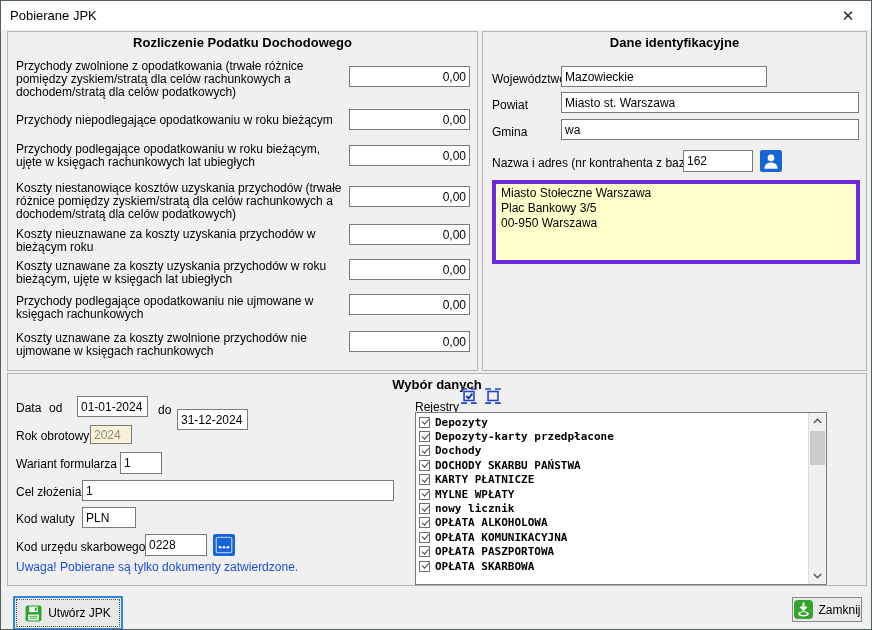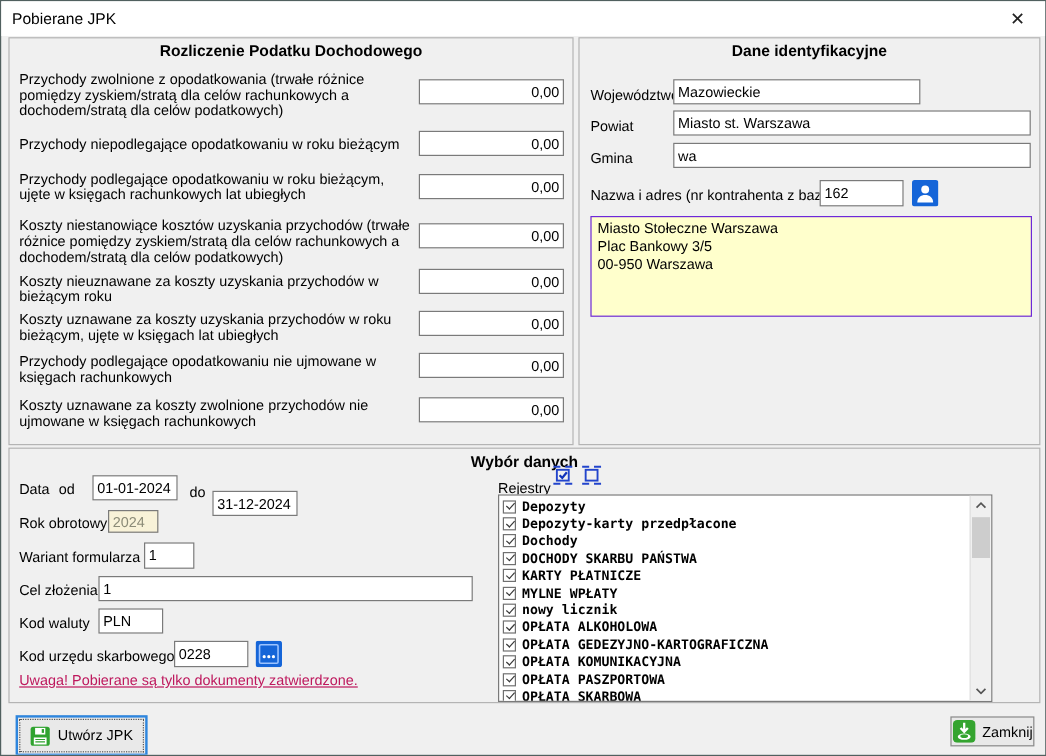--- a/index.html
+++ b/index.html
@@ -12,25 +12,25 @@
   .panel{position:absolute;background:#f0f0f0;border:1px solid #b4b4b4;box-sizing:border-box;}
   .panel-title{position:absolute;top:3px;left:0;right:0;text-align:center;font-weight:bold;font-size:13px;}
   #tax-panel{left:6px;top:30px;width:471px;height:340px;}
   #identity-panel{left:481px;top:30px;width:385px;height:340px;}
   #selection-panel{left:6px;top:372px;width:860px;height:213px;}
   .tax-label{position:absolute;left:8px;width:332px;font-size:12px;line-height:13px;}
   .tb{position:absolute;border:1px solid #7a7a7a;background:#fff;font-family:"Liberation Sans",sans-serif;font-size:12px;
     padding:0 3px;height:21px;box-sizing:border-box;outline:none;}
   .num{left:341px;width:121px;text-align:right;}
   .flabel{position:absolute;font-size:12px;white-space:nowrap;}
-  .memo{position:absolute;left:9px;top:148px;width:368px;height:84px;box-sizing:border-box;border:1px solid #6d28d9;
+  .memo{position:absolute;left:9px;top:148px;width:368px;height:84px;box-sizing:border-box;border:4px solid #6d28d9;
     background:#ffffcc;padding:2px 5px;font-size:12px;line-height:15px;white-space:pre-line;}
   .icon-btn{position:absolute;width:22px;height:22px;padding:0;border:none;background:transparent;cursor:pointer;}
   .readonly-tb{background:#f8f2d8;color:#8b8b78;}
-  .warning{position:absolute;left:8px;top:186px;color:#be185d;font-size:12px;text-decoration:underline;}
+  .warning{position:absolute;left:8px;top:186px;color:#1d4ed8;font-size:12px;}
   .reg-icons{position:absolute;left:452px;top:13px;display:flex;gap:6px;}
   .listbox{position:absolute;left:407px;top:38px;width:412px;height:173px;box-sizing:border-box;background:#fff;
     border:1px solid #7a7a7a;overflow:hidden;padding:2px 0 0 0;}
   .reg-row{display:flex;align-items:center;height:14.4px;padding-left:3px;gap:5px;}
   .reg-label{font-family:"DejaVu Sans Mono",monospace;font-weight:bold;font-size:11px;white-space:nowrap;}
   .cb{display:inline-block;width:11px;height:11px;box-sizing:border-box;border:1px solid #707070;background:#fff;position:relative;flex:0 0 auto;}
   .cb.checked::after{content:"";position:absolute;left:1.5px;top:1.5px;width:5.5px;height:3px;
     border-left:1.6px solid #3a3a3a;border-bottom:1.6px solid #3a3a3a;transform:rotate(-48deg);}
   .scrollbar{position:absolute;top:0;right:0;bottom:0;width:17px;background:#f0f0f0;border-left:1px solid #e0e0e0;}
   .sb-btn{position:absolute;left:0;width:17px;height:16px;display:flex;align-items:center;justify-content:center;}
@@ -185,24 +185,20 @@
           <div class="reg-row">
             <span class="cb checked"></span>
             <span class="reg-label">nowy licznik</span>
           </div>
           <div class="reg-row">
             <span class="cb checked"></span>
             <span class="reg-label">OPŁATA ALKOHOLOWA</span>
           </div>
           <div class="reg-row">
             <span class="cb checked"></span>
-            <span class="reg-label">OPŁATA GEDEZYJNO-KARTOGRAFICZNA</span>
-          </div>
-          <div class="reg-row">
-            <span class="cb checked"></span>
             <span class="reg-label">OPŁATA KOMUNIKACYJNA</span>
           </div>
           <div class="reg-row">
             <span class="cb checked"></span>
             <span class="reg-label">OPŁATA PASZPORTOWA</span>
           </div>
           <div class="reg-row">
             <span class="cb checked"></span>
             <span class="reg-label">OPŁATA SKARBOWA</span>
           </div>

